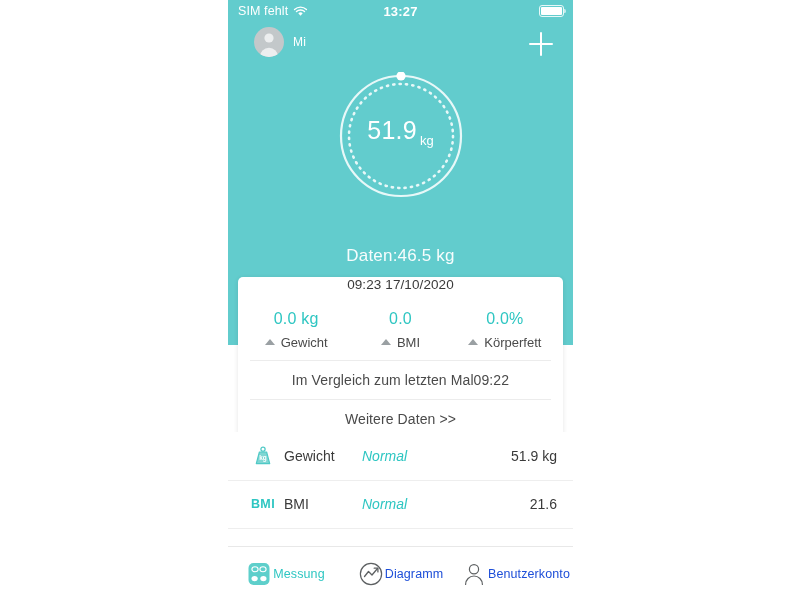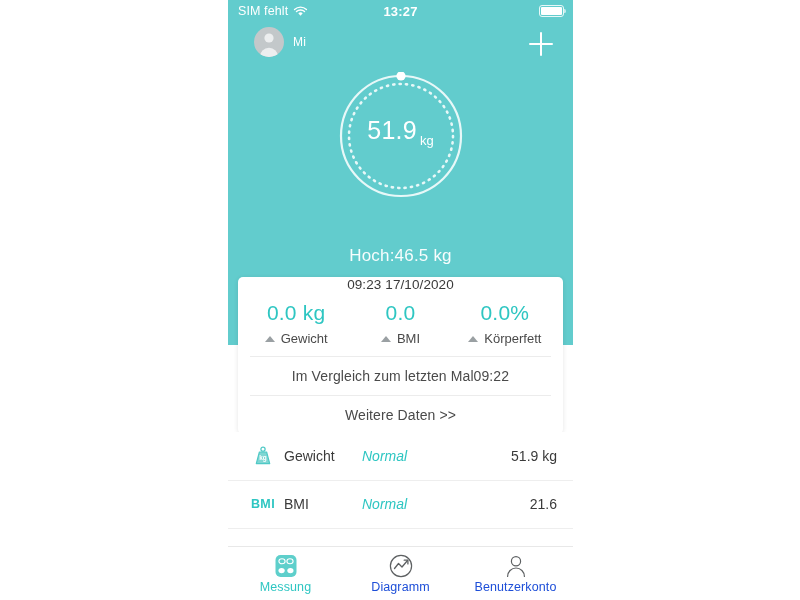--- a/index.html
+++ b/index.html
@@ -201,23 +201,24 @@
   .metrics {
     display: flex;
     padding: 0 6px 10px;
   }
   .metric {
     flex: 1;
     text-align: center;
   }
   .metric-value {
     color: #2ec6c2;
-    font-size: 21px;
+    font-size: 16px;
     letter-spacing: .2px;
     line-height: 1.1;
+    margin-top: 9px;
   }
   .metric-label-row {
     display: flex;
     align-items: center;
     justify-content: center;
     gap: 6px;
     margin-top: 7px;
   }
   .tri {
     width: 0; height: 0;
@@ -301,21 +302,20 @@
     position: absolute;
     left: 0; bottom: 0;
     width: 345px; height: 53px;
     background: #ffffff;
     border-top: 1px solid #e8e8e8;
     display: flex;
   }
   .tab {
     flex: 1;
     display: flex;
-    flex-direction: column;
     align-items: center;
     justify-content: center;
     gap: 1px;
     cursor: pointer;
   }
   .tab-icon { height: 26px; display: flex; align-items: center; justify-content: center; }
   .tab-icon svg { display: block; }
   .tab-label {
     font-size: 12.5px;
     color: #1d4ed8;
@@ -367,21 +367,21 @@
         <svg width="128" height="128" viewBox="0 0 128 128">
           <circle cx="64" cy="64" r="60" fill="none" stroke="rgba(255,255,255,0.85)" stroke-width="2.2"></circle>
           <circle cx="64" cy="64" r="52" fill="none" stroke="rgba(255,255,255,0.85)" stroke-width="2.6" stroke-dasharray="1.2 5.2" stroke-linecap="round"></circle>
           <circle cx="64" cy="4" r="4.6" fill="#ffffff"></circle>
         </svg>
         <div class="dial-readout">
           <span class="dial-value">51.9</span><span class="dial-unit">kg</span>
         </div>
       </div>
 
-      <div class="goal">Hoch:46.5 kg</div>
+      <div class="goal">Daten:46.5 kg</div>
     </div>
 
     <div class="card">
       <div class="card-date">09:23 17/10/2020</div>
 
       <div class="metrics">
         <div class="metric">
           <div class="metric-value">0.0 kg</div>
           <div class="metric-label-row">
             <span class="tri"></span>

